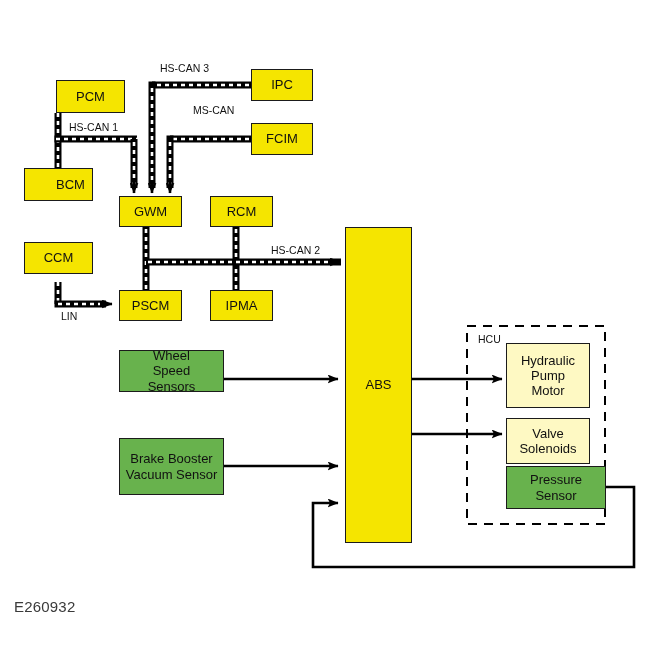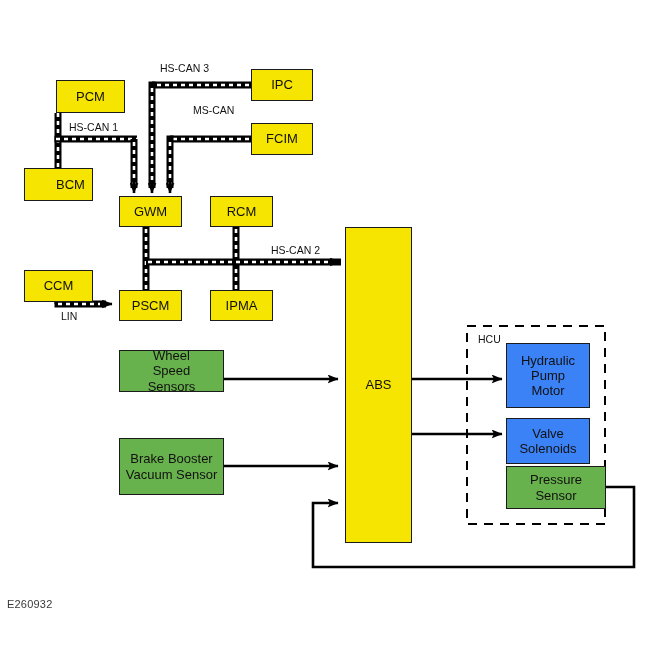--- a/index.html
+++ b/index.html
@@ -31,44 +31,44 @@
     display: flex;
     align-items: center;
     justify-content: center;
     text-align: center;
     line-height: 1.18;
     color: #111111;
     font-family: "Liberation Sans", sans-serif;
   }
   .node-yellow { background: #f5e500; }
   .node-green  { background: #68b24d; }
-  .node-blue   { background: #3b82f6; }
+  .node-blue   { background: #fef9c3; }
   .node-label {
     display: block;
     white-space: pre-line;
     font-size: 13px;
   }
   .bus-label {
     position: absolute;
     font-size: 10.5px;
     color: #111111;
     white-space: nowrap;
     font-family: "Liberation Sans", sans-serif;
   }
   .hcu-label {
     position: absolute;
     font-size: 10.5px;
     color: #111111;
     white-space: nowrap;
   }
   #figure-id {
     position: absolute;
-    left: 7px;
+    left: 14px;
     top: 598px;
-    font-size: 11px;
+    font-size: 15px;
     color: #3a3a3a;
     letter-spacing: 0.2px;
   }
 </style>
 </head>
 <body>
 
 <div id="diagram-root">
 
   <svg id="diagram-svg" viewBox="0 0 650 650" xmlns="http://www.w3.org/2000/svg">
@@ -173,21 +173,21 @@
   </div>
 
   <div class="node-box node-yellow" style="left:119px; top:196px; width:63px; height:31px;">
     <span class="node-label">GWM</span>
   </div>
 
   <div class="node-box node-yellow" style="left:210px; top:196px; width:63px; height:31px;">
     <span class="node-label">RCM</span>
   </div>
 
-  <div class="node-box node-yellow" style="left:24px; top:242px; width:69px; height:32px;margin-top:28px;">
+  <div class="node-box node-yellow" style="left:24px; top:242px; width:69px; height:32px;">
     <span class="node-label">CCM</span>
   </div>
 
   <div class="node-box node-yellow" style="left:119px; top:290px; width:63px; height:31px;">
     <span class="node-label">PSCM</span>
   </div>
 
   <div class="node-box node-yellow" style="left:210px; top:290px; width:63px; height:31px;">
     <span class="node-label">IPMA</span>
   </div>

